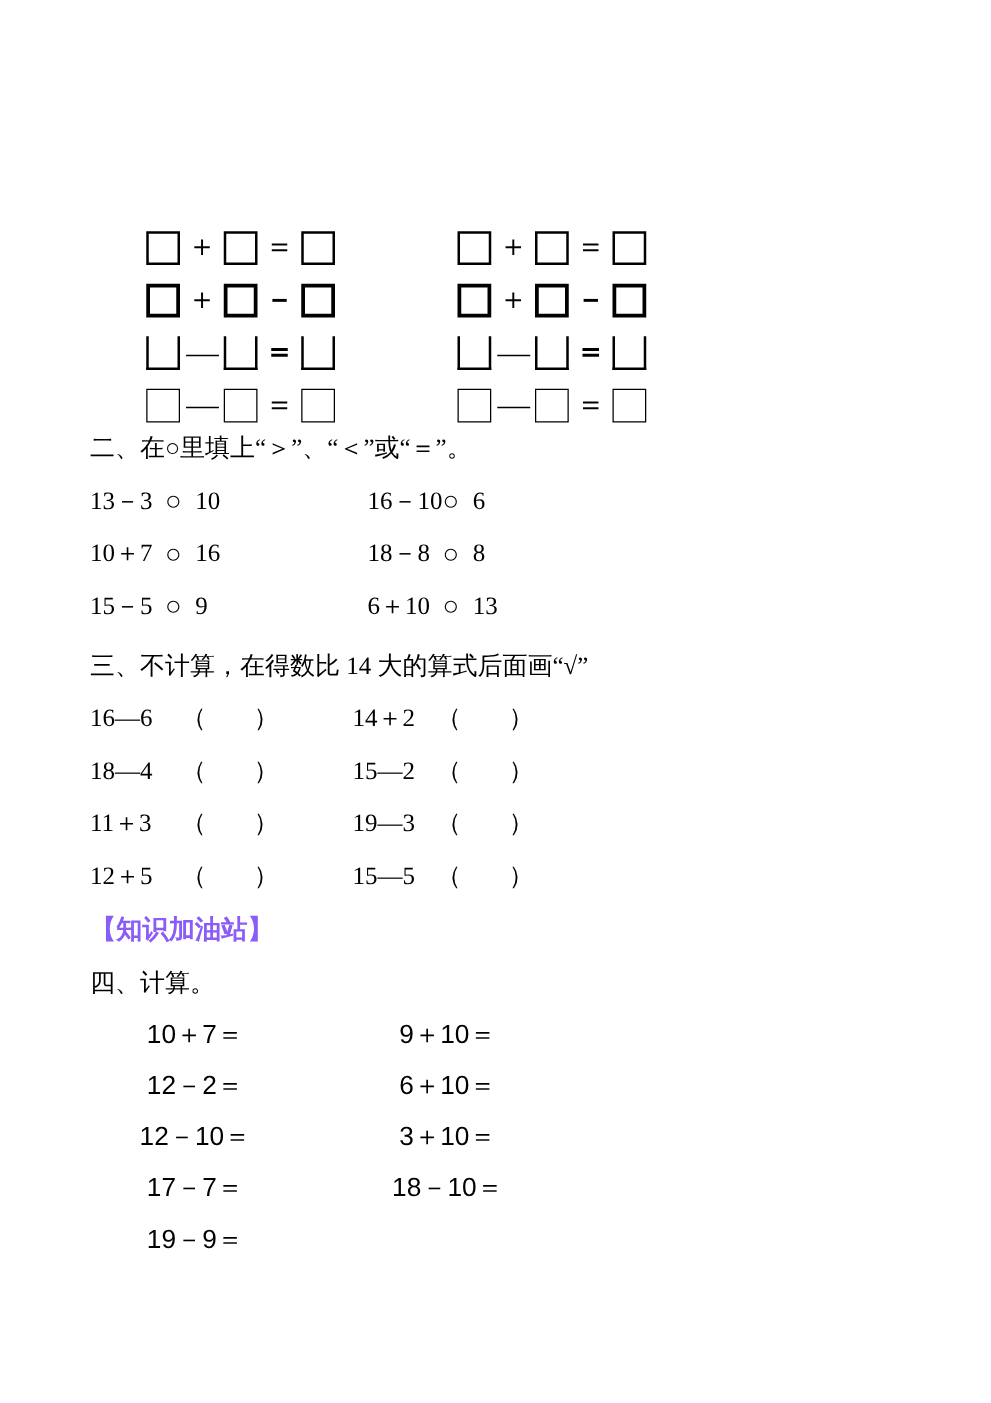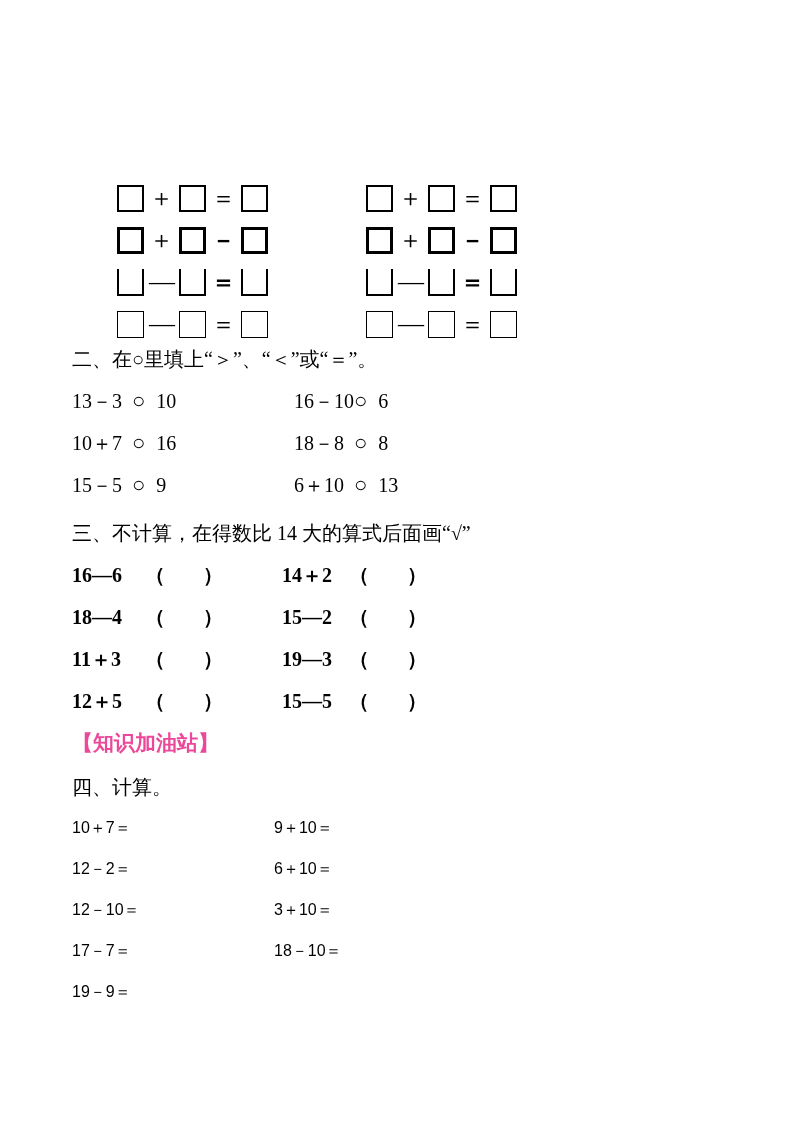--- a/index.html
+++ b/index.html
@@ -34,36 +34,36 @@
 
   
   .sec2 { top:348px; }
   .sec2 .cell { width:188px; display:flex; align-items:center; }
   .sec2 .expr { display:inline-block; width:60px; white-space:pre; }
   .sec2 .circ { display:inline-block; font-size:22px; line-height:22px; margin-right:11px; }
   .sec2 .num { white-space:pre; }
 
   
   .sec3 { top:522px; }
-  .sec3 .cell { width:176px; display:flex; align-items:flex-end;font-weight:bold; }
+  .sec3 .cell { width:176px; display:flex; align-items:flex-end; }
   .sec3 .expr { display:inline-block; width:73px; white-space:pre; }
   .sec3 .cell.c2 .expr { width:67px; }
   .sec3 .gap { display:inline-block; width:38px; }
 
   
   .banner {
     position:absolute; top:731px; left:72px;
     font-size:21px; line-height:24px; font-weight:700;
-    color:#ec4899;
+    color:#8b5cf6;
     font-family:"Liberation Serif","DejaVu Serif",serif;
   }
 
   
   .sec4 { top:776px; }
-  .sec4 .rows { font-family:"Liberation Sans","DejaVu Sans",sans-serif; font-size:16px; line-height:22px; }
+  .sec4 .rows { font-family:"Liberation Sans","DejaVu Sans",sans-serif; font-size:21px; line-height:22px;text-align:center; }
   .sec4 .crow { margin-top:19px; }
   .sec4 .cell { width:168px; white-space:pre; }
 </style>
 </head>
 <body>
 
 <div class="page">
 
   <div class="boxes">
 

